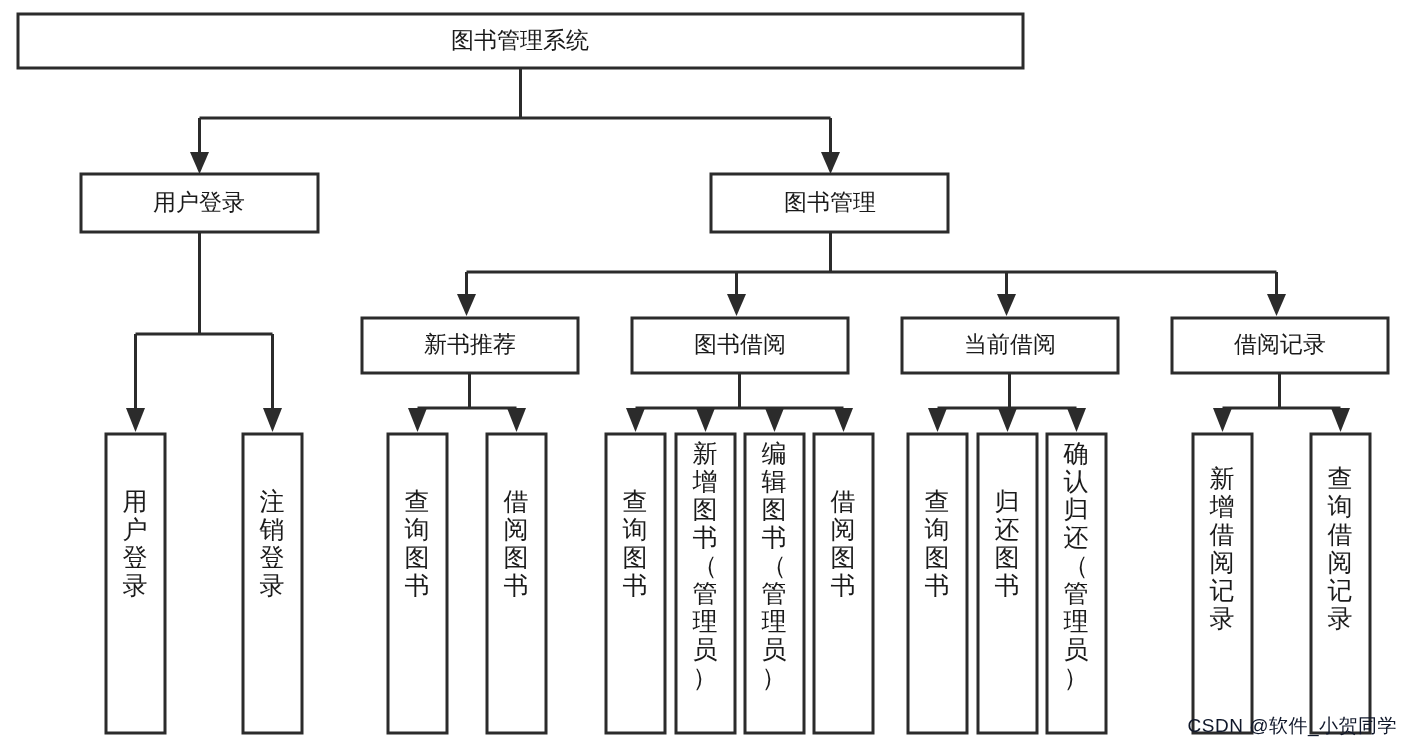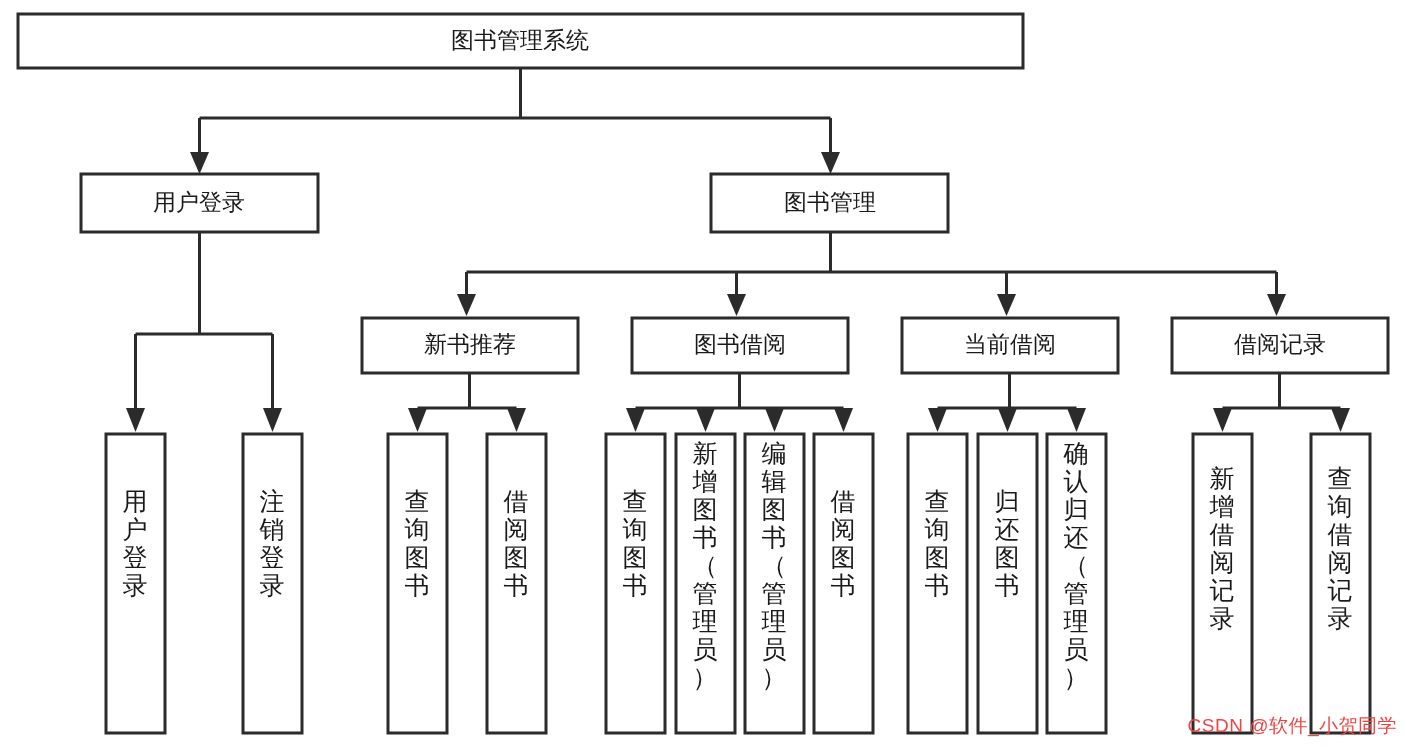--- a/index.html
+++ b/index.html
@@ -49,21 +49,21 @@
   .arrow-head {
     fill: #2b2b2b;
     stroke: none;
   }
   .watermark {
     position: absolute;
     right: 8px;
     bottom: 8px;
     font-family: "Liberation Sans", "DejaVu Sans", sans-serif;
     font-size: 19px;
-    color: #ef4444;
+    color: #0f172a;
     letter-spacing: 0.5px;
     white-space: nowrap;
     pointer-events: none;
   }
 </style>
 </head>
 <body>
 
 <svg id="diagram" viewBox="0 0 1405 747" xmlns="http://www.w3.org/2000/svg">
 

